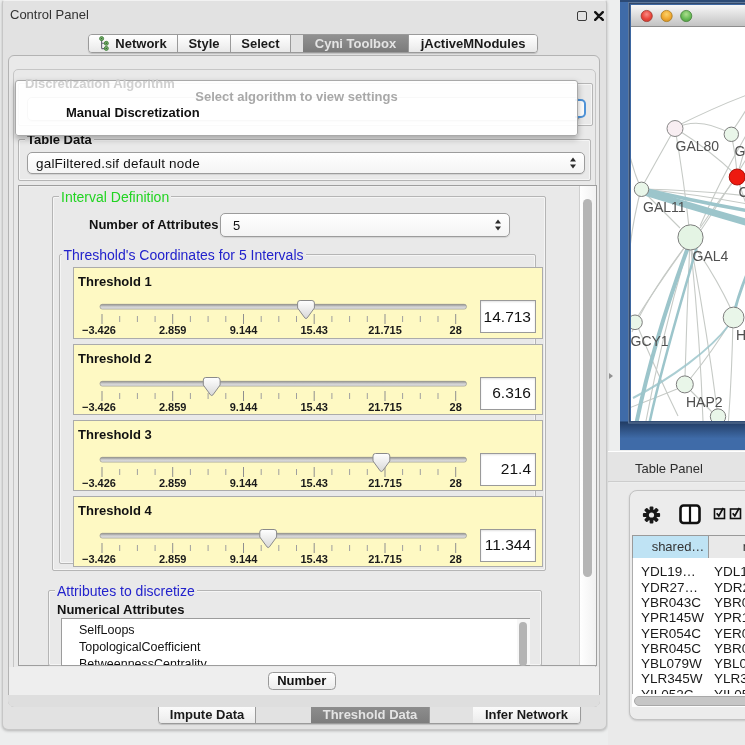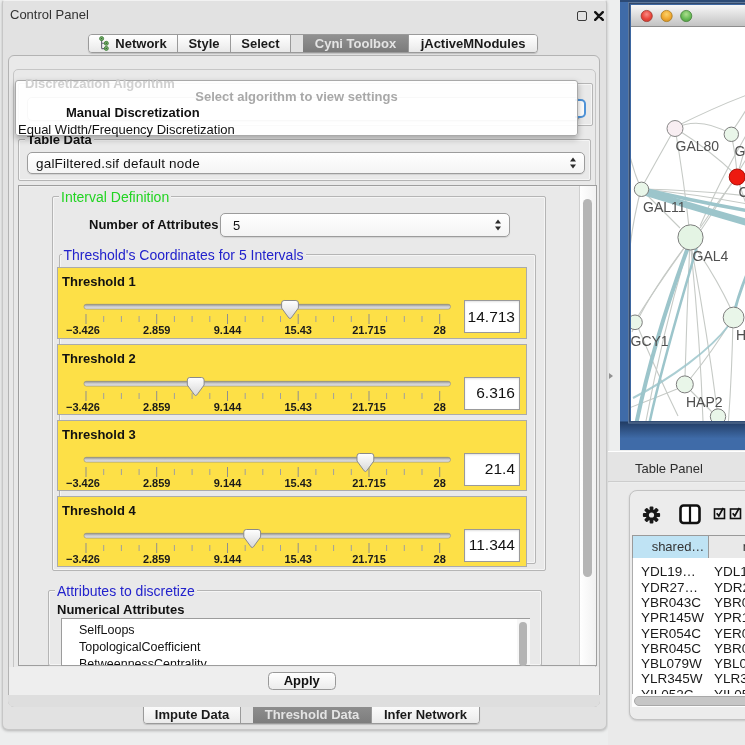--- a/index.html
+++ b/index.html
@@ -14,22 +14,22 @@
 #cp-title { left:10px; top:7px; font-size:13px; color:#333; }
 #cp-float { left:576.5px; top:10.5px; width:10px; height:10px; border:1.5px solid #3a3a3a; border-radius:2px; }
 
 
 .tabrow { display:flex; height:19px; }
 .tab { font-size:13px; font-weight:bold; color:#1a1a1a; background:linear-gradient(#ffffff,#f2f2f2 60%,#e8e8e8);
   display:flex; align-items:center; justify-content:center; border-right:1px solid #9a9a9a; }
 .tab.sel { background:linear-gradient(#919191,#7b7b7b); color:#e4e4e4;margin-left:12px; }
 #toptabs { left:88px; top:34px; height:19px; border:1px solid #9a9a9a; border-radius:4px; overflow:hidden;
   box-shadow:0 1px 1px rgba(0,0,0,0.15); }
-#bottabs { left:143px; top:702px; height:22px; border:1px solid #9a9a9a; border-radius:4px; overflow:hidden;
-  box-shadow:0 1px 1px rgba(0,0,0,0.15); }
+#bottabs { left:158px; top:702px; height:22px; border:1px solid #9a9a9a; border-radius:4px; overflow:hidden;
+  box-shadow:0 1px 1px rgba(0,0,0,0.15);gap:43px; }
 #bottabs .tab { height:22px; }
 
 
 #content { left:8px; top:55px; width:592px; height:652px; background:#e9e9e9;
   border:1px solid #b3b3b3; border-radius:6px; }
 
 .group { position:absolute; border:1px solid #b5b5b5; border-radius:2px;
   box-shadow:inset 0 0 0 1px rgba(255,255,255,0.55); }
 .gtitle { position:absolute; top:-8px; left:6px; font-size:13px; background:#e9e9e9; padding:0 2px; }
 
@@ -43,21 +43,21 @@
 .stepper:after { content:""; position:absolute; bottom:2px; left:0.5px; width:0; height:0; border-left:3.5px solid transparent; border-right:3.5px solid transparent; border-top:4.5px solid #2b2b2b; }
 
 
 #popup { left:15px; top:80px; width:563px; height:56px; background:rgba(255,255,255,0.93);
   border:1px solid #a9a9a9; border-radius:3px; box-shadow:0 3px 6px rgba(0,0,0,0.3); z-index:50; }
 #popup .ph { position:absolute; top:8px; width:100%; text-align:center; color:#a8a8a8; font-size:13px; font-weight:bold; }
 #popup .it1 { position:absolute; top:24px; left:2px; font-size:13px; font-weight:bold; color:#111;padding-left:48px; }
 #popup .it2 { position:absolute; top:41px; left:2px; font-size:13px; color:#111; }
 
 
-.tpanel { position:absolute; left:57px; width:469.5px; height:71.5px; border:1px solid #ababab; background:#fde047;text-align:right; }
+.tpanel { position:absolute; left:73px; width:469.5px; height:71.5px; border:1px solid #ababab; background:#fef9c3;text-align:right; }
 .tpanel .ttl { position:absolute; left:4px; top:6px; font-size:13px; font-weight:bold; color:#111; }
 .vbox { position:absolute; left:406px; top:32px; width:56px; height:33px; background:#fff;
   border:1px solid #9a9a9a; box-shadow:inset 0 1px 2px rgba(0,0,0,0.12); font-size:15.5px; color:#111;
   display:flex; align-items:center; justify-content:flex-end; padding-right:4px; }
 
 
 .vsb-track { position:absolute; background:linear-gradient(90deg,#ffffff,#f1f1f1); border-left:1px solid #cfcfcf; }
 .vsb-thumb { position:absolute; background:#b5b5b5; border-radius:5px; }
 
 
@@ -328,26 +328,25 @@
 </div>
 <div class="abs" style="left:57px; top:602px; font-size:13px; font-weight:bold; color:#111;">Numerical Attributes</div>
 <div class="abs" style="left:61px; top:618px; width:469px; height:48px; background:#fff; border:1px solid #9c9c9c; overflow:hidden; font-size:12.5px; color:#111;">
   <div style="padding:3px 0 0 17px; line-height:17.2px;">SelfLoops<br>TopologicalCoefficient<br>BetweennessCentrality</div>
 </div>
 <div class="abs" style="left:517px; top:619px; width:13px; height:46px; background:#f7f7f7;"></div>
 <div class="abs" style="left:518.5px; top:622px; width:8px; height:44px; background:#b4b4b4; border-radius:4px;"></div>
 
 <div class="abs" style="left:9px; top:667px; width:590px; height:29px; background:#eeeeee;"></div>
 <div class="abs" style="left:8px; top:694.5px; width:592px; height:12.5px; background:#dedede; border-radius:0 0 6px 6px;"></div>
-<div class="abs" style="left:268px; top:671.5px; width:67.5px; height:18.5px; background:linear-gradient(#ffffff,#ececec); border:1px solid #999; border-radius:4.5px; font-size:13px; font-weight:bold; color:#111; display:flex; align-items:center; justify-content:center;">Apply</div>
+<div class="abs" style="left:268px; top:671.5px; width:67.5px; height:18.5px; background:linear-gradient(#ffffff,#ececec); border:1px solid #999; border-radius:4.5px; font-size:13px; font-weight:bold; color:#111; display:flex; align-items:center; justify-content:center;">Number</div>
 
 <div class="abs" id="popup">
   <div class="ph">Select algorithm to view settings</div>
   <div class="it1">Manual Discretization</div>
-  <div class="it2">Equal Width/Frequency Discretization</div>
 </div>
 
 <div class="abs" style="left:609px; top:371px; width:0; height:0; border-top:3.5px solid transparent; border-bottom:3.5px solid transparent; border-left:4.5px solid #909090; margin-top:2px;"></div>
 
 <div class="abs" id="desktop"></div>
 <svg class="abs" style="left:620px; top:0;" width="125" height="450" viewBox="620 0 125 450">
 
   <rect x="620" y="0" width="125" height="450" fill="#3f6ba8"></rect>
   <defs>
       <linearGradient id="fsh" x1="0" y1="0" x2="0" y2="1">

